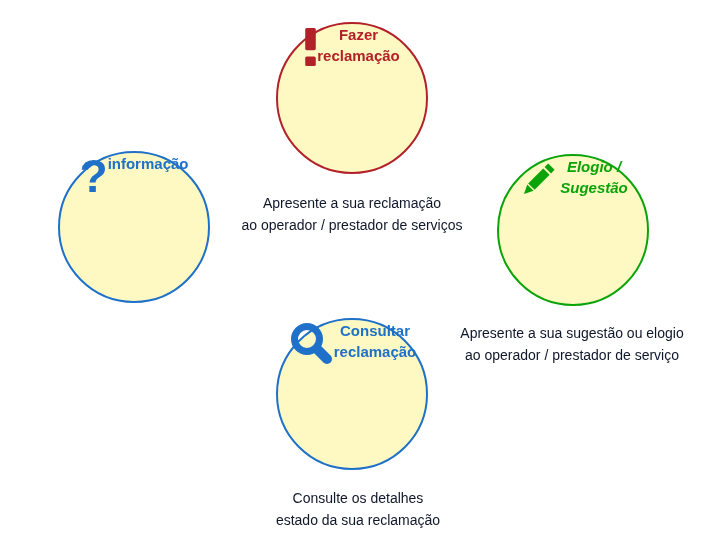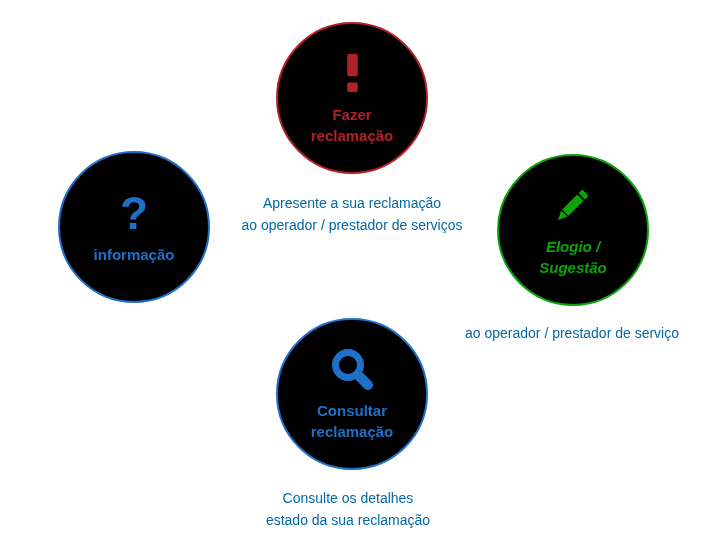--- a/index.html
+++ b/index.html
@@ -11,24 +11,24 @@
     font-family: "Liberation Sans", sans-serif;
     overflow: hidden;
   }
   .circle {
     position: absolute;
     width: 152px;
     height: 152px;
     box-sizing: border-box;
     border-radius: 50%;
     border: 2px solid;
-    background: #000000;
+    background: #fef9c3;
     display: flex;
-    flex-direction: column;
-    align-items: center;
+    flex-direction: row;
+    align-items: flex-start;
     justify-content: center;
     text-align: center;
     cursor: pointer;
   }
   .circle.red   { border-color: #b22028; color: #b22028; }
   .circle.blue  { border-color: #1e70c8; color: #1e70c8; }
   .circle.green { border-color: #0aa40a; color: #0aa40a; }
   .circle .icon-wrap {
     height: 46px;
     display: flex;
@@ -42,21 +42,21 @@
     line-height: 46px;
   }
   .label {
     font-size: 15px;
     font-weight: bold;
     line-height: 21px;
   }
   .desc {
     position: absolute;
     text-align: center;
-    color: #0369a1;
+    color: #0f172a;
     font-size: 14px;
     line-height: 22px;
   }
 </style>
 </head>
 <body>
 
 <div class="stage">
 
   <div class="circle red" style="left:276px; top:22px;">
@@ -92,33 +92,34 @@
         <polygon points="10.2,25.4 25.2,10.4 31.6,16.8 16.6,31.8" fill="#0aa40a"></polygon>
         <polygon points="26.6,9 30.2,5.4 36.6,11.8 33,15.4" fill="#0aa40a"></polygon>
       </svg>
     </div>
     <div class="label">
       <div>Elogio /</div>
       <div>Sugestão</div>
     </div>
   </div>
   <div class="desc" style="left:442px; top:322px; width:260px;">
+    <div>Apresente a sua sugestão ou elogio</div>
     <div>ao operador / prestador de serviço</div>
   </div>
 
   <div class="circle blue" style="left:276px; top:318px;">
     <div class="icon-wrap">
       <svg width="46" height="46" viewBox="0 0 46 46" aria-hidden="true">
         <circle cx="19" cy="19" r="12.5" fill="none" stroke="#1e70c8" stroke-width="7"></circle>
         <line x1="30" y1="30" x2="39" y2="39" stroke="#1e70c8" stroke-width="10" stroke-linecap="round"></line>
       </svg>
     </div>
     <div class="label">
       <div>Consultar</div>
       <div>reclamação</div>
     </div>
   </div>
-  <div class="desc" style="left:218px; top:487px; width:260px;">
+  <div class="desc" style="left:228px; top:487px; width:260px;">
     <div>Consulte os detalhes</div>
     <div>estado da sua reclamação</div>
   </div>
 
 </div>
 
 </body></html>

